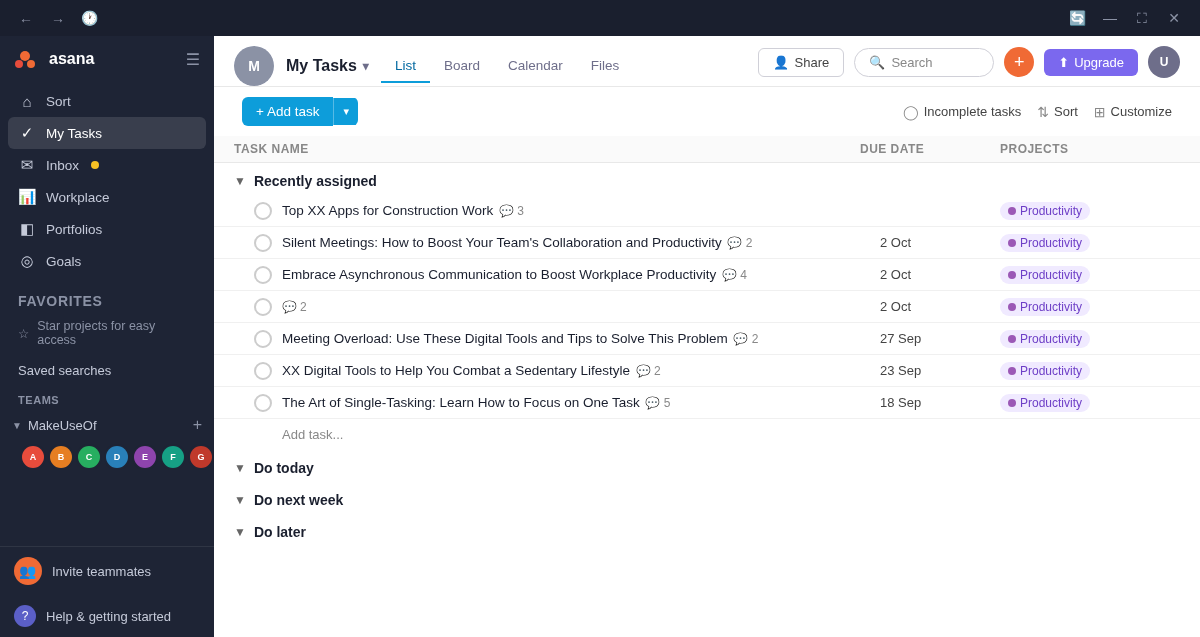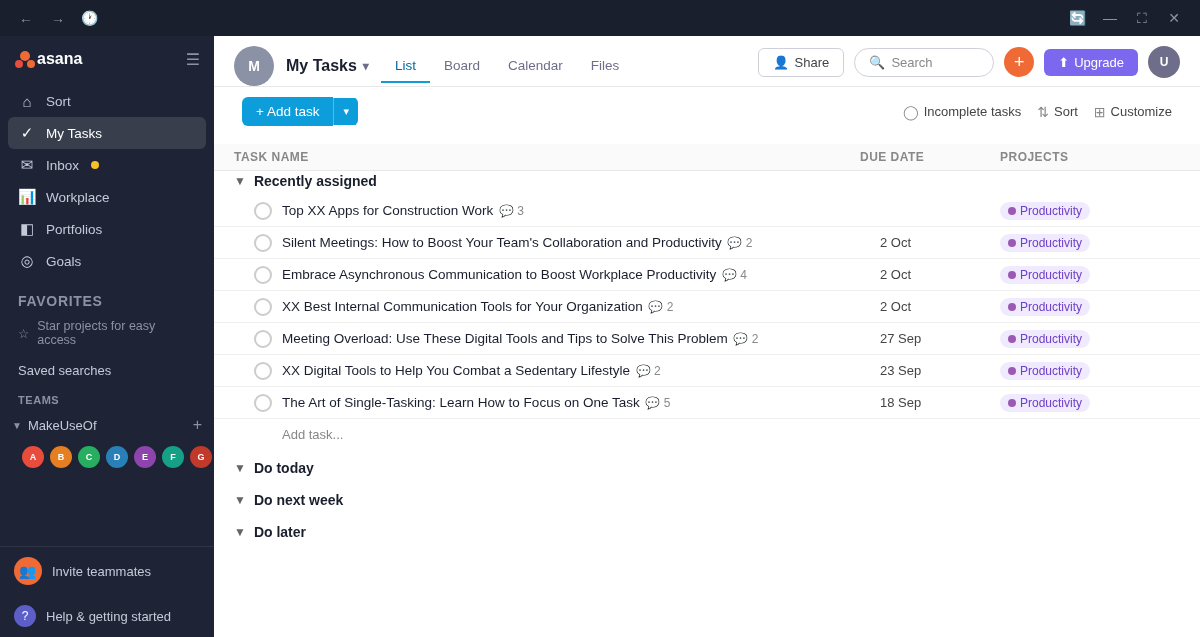--- a/index.html
+++ b/index.html
@@ -54,21 +54,21 @@
       overflow-x: hidden;
     }
     .sidebar-header {
       display: flex;
       align-items: center;
       justify-content: space-between;
       padding: 12px 14px;
       flex-shrink: 0;
     }
     .asana-logo {
-      display: flex; align-items: center; gap: 1px;
+      display: flex; align-items: center; gap: 13px;
     }
     .asana-logo-icon {
       width: 22px; height: 22px;
     }
     .asana-logo-text {
       color: #fff;
       font-size: 16px;
       font-weight: 600;
     }
     .sidebar-toggle {
@@ -360,21 +360,21 @@
       overflow-y: auto;
       overflow-x: hidden;
     }
     .table-header {
       display: flex;
       align-items: center;
       padding: 6px 20px;
       border-bottom: 1px solid #e8e8e8;
       background: #fafafa;
       position: sticky;
-      top: 8px;
+      top: 0;
       z-index: 10;
     }
     .col-task-name {
       flex: 1;
       font-size: 12px;
       font-weight: 600;
       color: #888;
       text-transform: uppercase;
       letter-spacing: 0.04em;
     }
@@ -700,21 +700,20 @@
           <span class="project-tag">
             <span class="project-dot"></span>
             <span>Productivity</span>
           </span>
         </div>
       </div>
 
       <div class="task-row">
         <div class="task-check"></div>
         <div class="task-name-cell">
-          <span class="task-name-text">XX Best Internal Communication Tools for Your Organization</span>
           <span class="task-comment-count">
             <span>💬</span>
             <span>2</span>
           </span>
         </div>
         <div class="task-due">2 Oct</div>
         <div class="task-project">
           <span class="project-tag">
             <span class="project-dot"></span>
             <span>Productivity</span>

